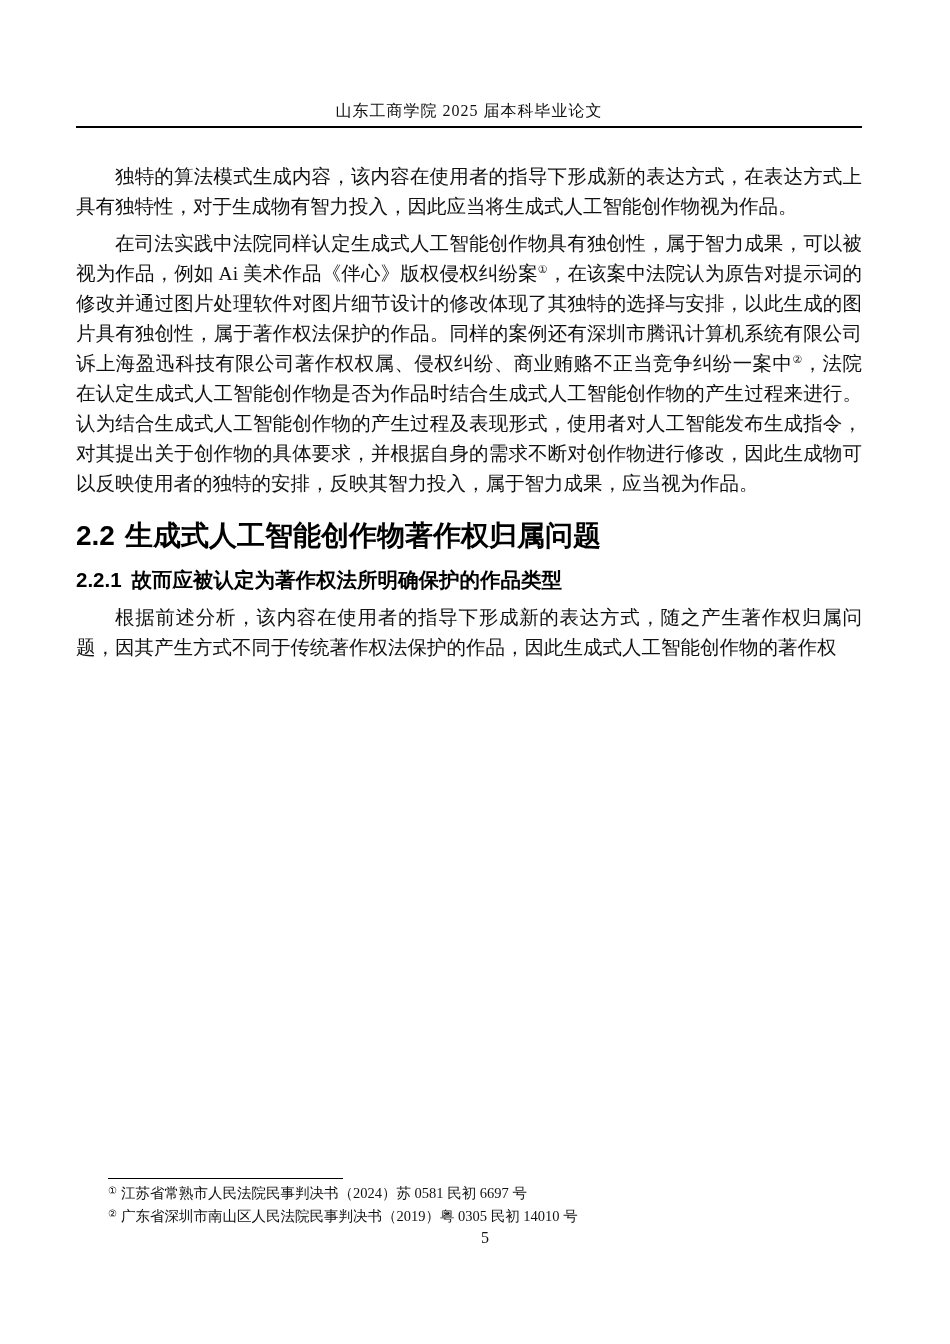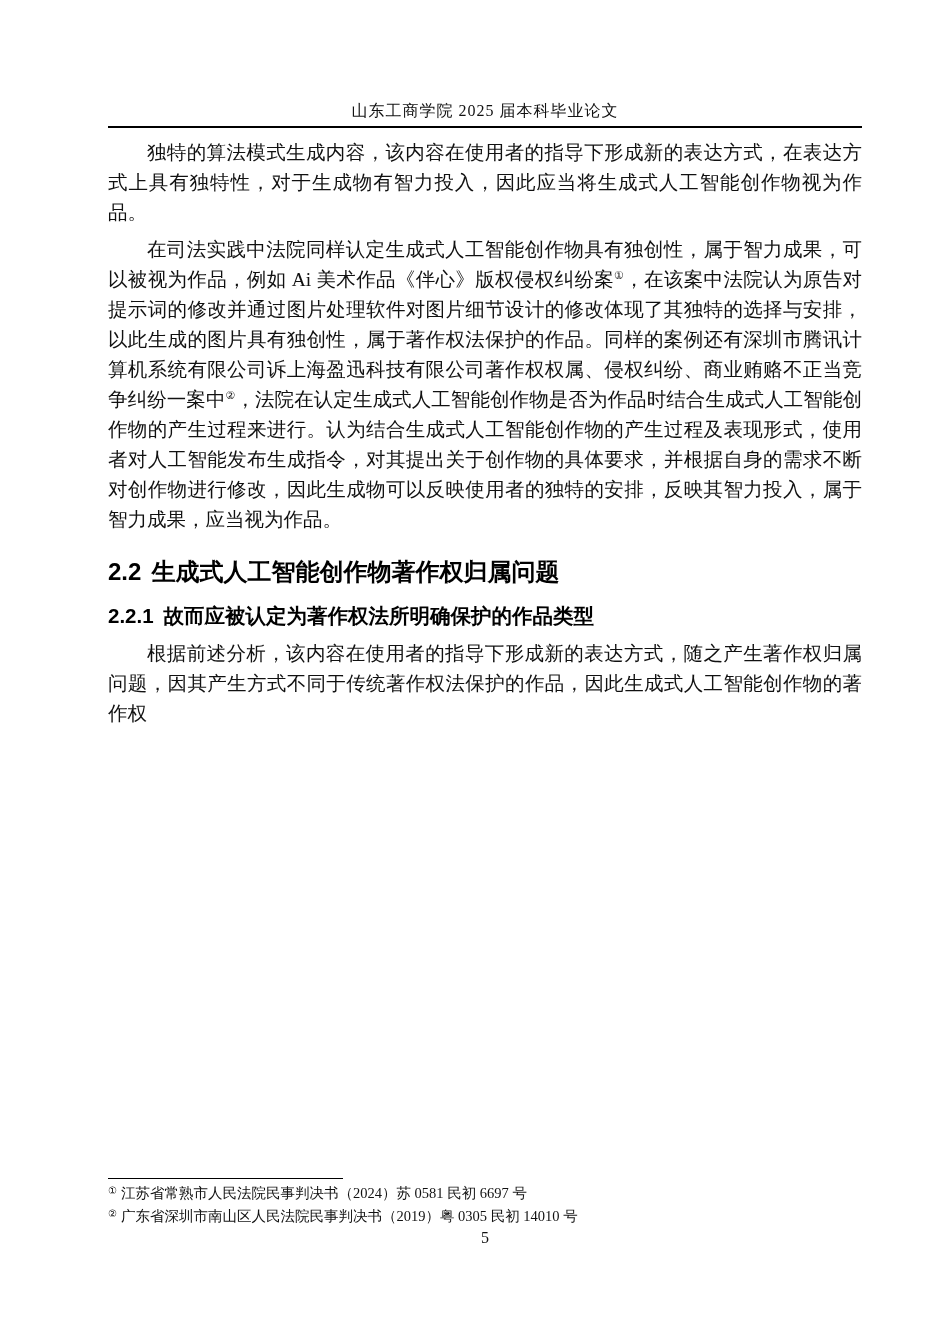--- a/index.html
+++ b/index.html
@@ -9,58 +9,58 @@
   }
   .page {
     position: relative;
     width: 950px;
     height: 1344px;
     margin: 0 auto;
     background: #ffffff;
     color: #111111;
     font-family: "Liberation Serif", "DejaVu Serif", serif;
     box-sizing: border-box;
-    padding: 0 88px 0 108px;
+    padding: 0 88px 0 76px;
     overflow: hidden;
   }
   
   .running-header {
     padding-top: 101px;
   }
   .running-header .hdr-text {
     text-align: center;
     font-size: 16px;
     line-height: 20px;
     letter-spacing: 1px;
     color: #111111;
   }
   .hdr-rule {
     border-bottom: 2px solid #000000;
     margin-top: 5px;
   }
   
   .doc-body {
-    margin-top: 10px;
+    margin-top: 34px;
   }
   .doc-body p {
     margin: 0 0 7px 0;
     font-size: 19.5px;
     line-height: 30px;
     text-align: justify;
     text-indent: 2em;
     color: #111111;
   }
   .doc-body p sup.ref {
     font-size: 11px;
     line-height: 0;
     vertical-align: 7px;
   }
   h2.sec {
     margin: 20px 0 0 0;
-    font-size: 24px;
+    font-size: 28px;
     line-height: 33px;
     font-weight: 700;
     font-family: "Liberation Sans", "DejaVu Sans", sans-serif;
     color: #000000;
   }
   h3.subsec {
     margin: 14px 0 9px 0;
     font-size: 20.5px;
     line-height: 28px;
     font-weight: 700;

